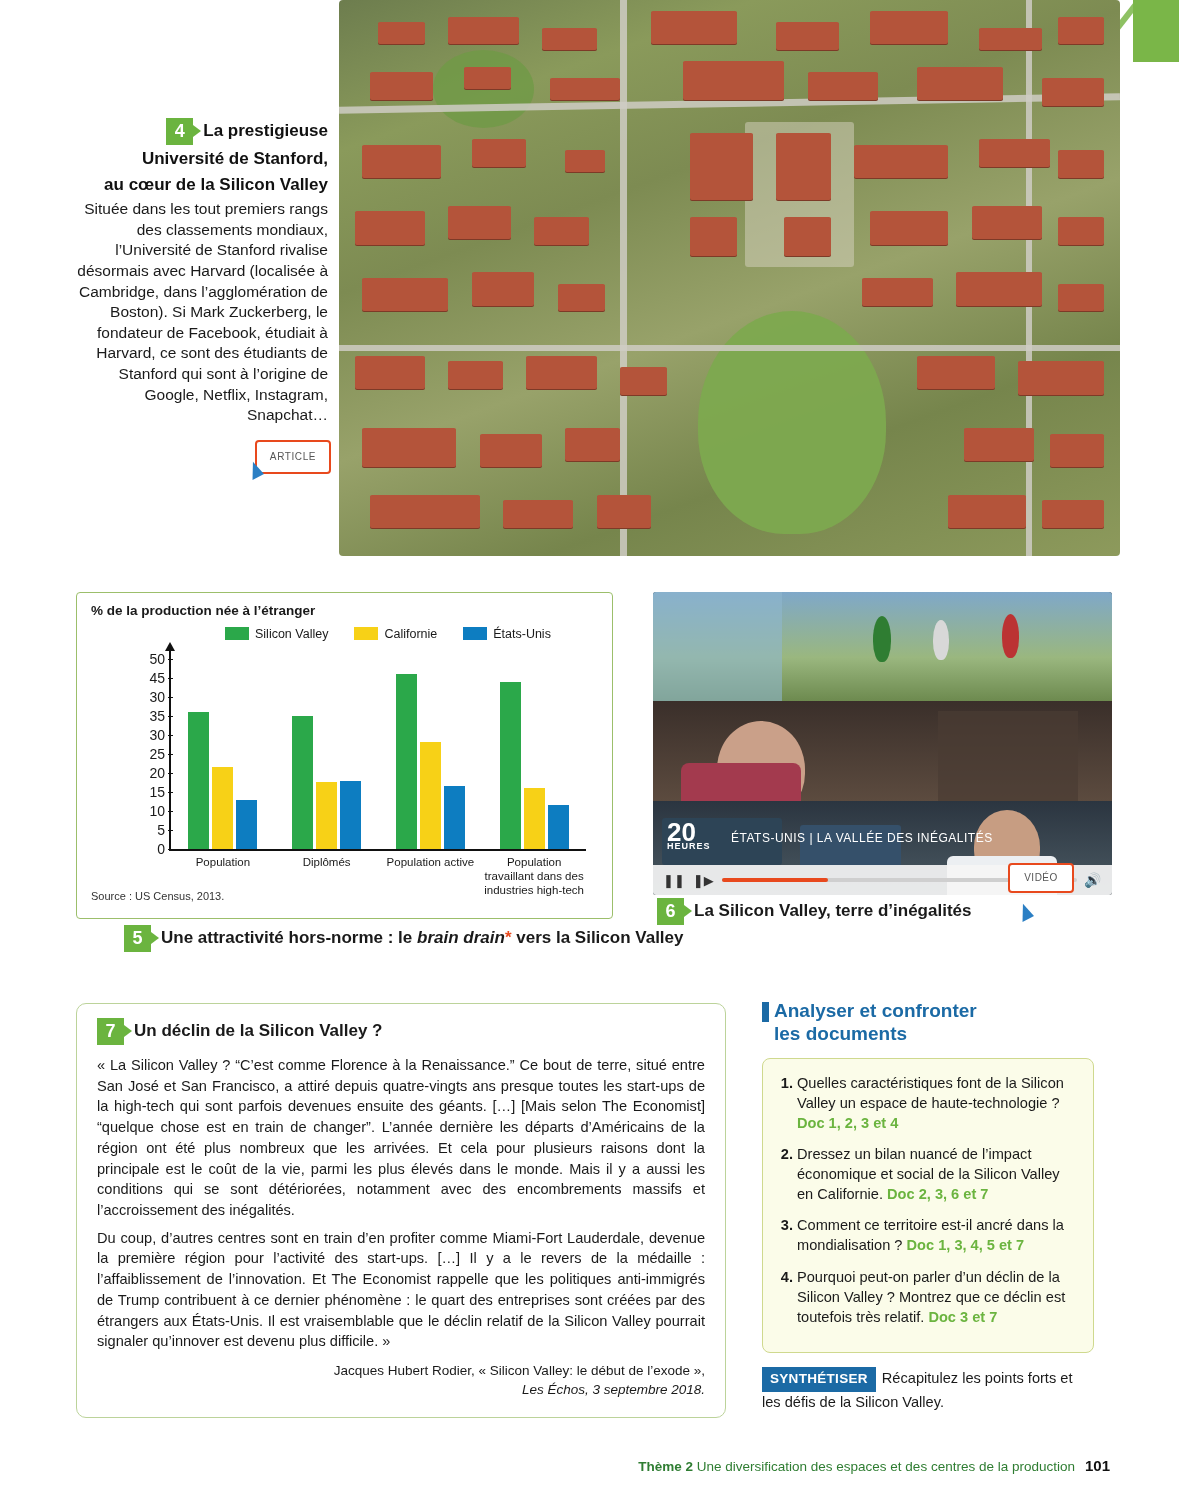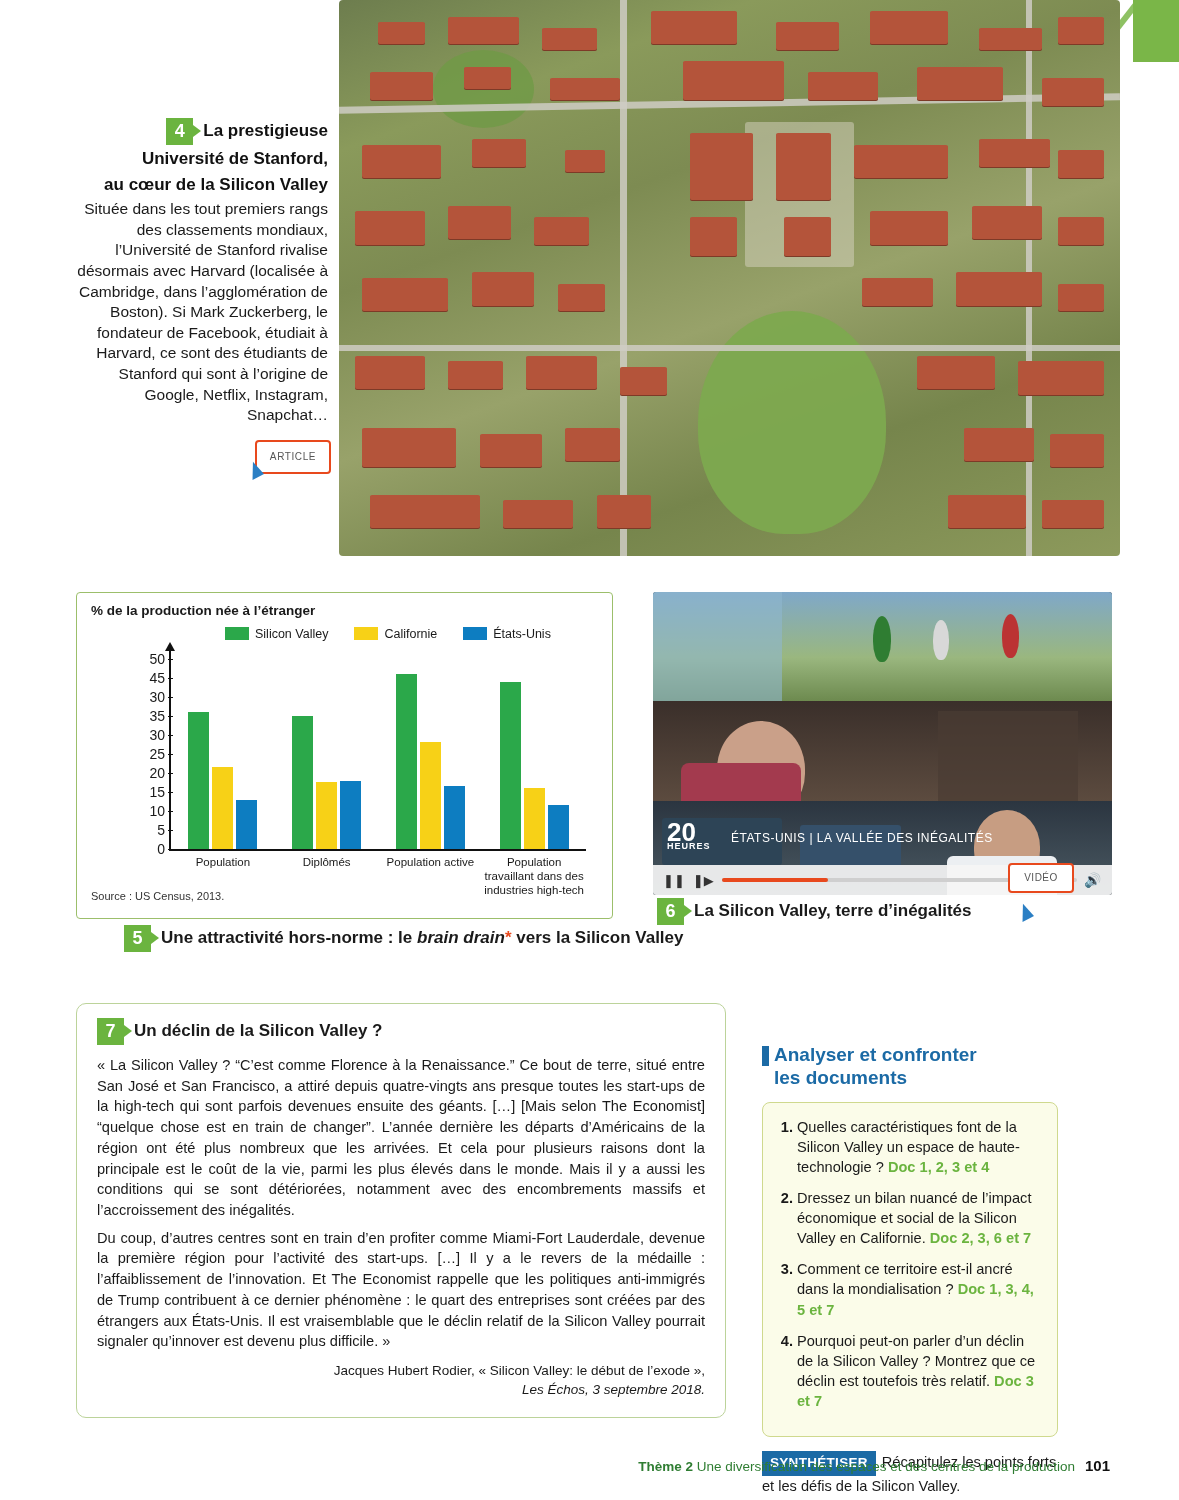--- a/index.html
+++ b/index.html
@@ -62,21 +62,21 @@
   .vidbar .prog i{position:absolute;left:0;top:0;height:100%;width:30%;background:#e8491d;border-radius:2px;}
   .video-btn{position:absolute;right:38px;bottom:2px;width:62px;height:26px;border:2px solid #e8491d;border-radius:4px;background:#fff;color:#555;font-size:10px;text-align:center;line-height:26px;letter-spacing:.5px;}
   .cap6{position:absolute;left:4px;top:306px;font-size:17px;font-weight:bold;}
   .video-cursor{position:absolute;left:1018px;top:904px;width:0;height:0;border-left:9px solid transparent;border-right:4px solid transparent;border-bottom:16px solid #2b7fc4;transform:rotate(-28deg);}
   
   #doc7{position:absolute;left:76px;top:1003px;width:650px;height:415px;border:1px solid #bcd39a;border-radius:10px;background:#fff;padding:14px 20px 10px 20px;box-sizing:border-box;}
   .doc7head{font-size:17px;font-weight:bold;margin-bottom:10px;}
   .doc7 p{font-size:14.6px;line-height:1.42;text-align:justify;margin:0 0 7px 0;}
   .sigline{text-align:right;font-size:13.5px;line-height:1.4;margin-top:10px;}
   
-  #panel{position:absolute;left:762px;top:1000px;width:296px;margin-top:44px;}
+  #panel{position:absolute;left:762px;top:1000px;width:332px;}
   .panel-title{font-size:19px;font-weight:bold;color:#1b6aa5;line-height:1.2;padding-left:12px;position:relative;}
   .panel-title:before{content:"";position:absolute;left:0;top:2px;width:7px;height:20px;background:#1b6aa5;}
   .panel-box{margin-top:12px;border:1px solid #cfd98e;border-radius:8px;background:#fbfce9;padding:14px 14px 14px 10px;}
   .panel-box ol{margin:0;padding-left:24px;}
   .panel-box li{font-size:14.6px;line-height:1.38;margin-bottom:11px;}
   .panel-box li::marker{font-weight:bold;}
   .docref{color:#6bb43f;font-weight:bold;}
   .synth{margin-top:14px;font-size:14.6px;line-height:1.4;}
   .synth-tag{display:inline-block;background:#1b6aa5;color:#fff;font-weight:bold;font-size:13.5px;padding:3px 8px;margin-right:6px;letter-spacing:.3px;}
   

